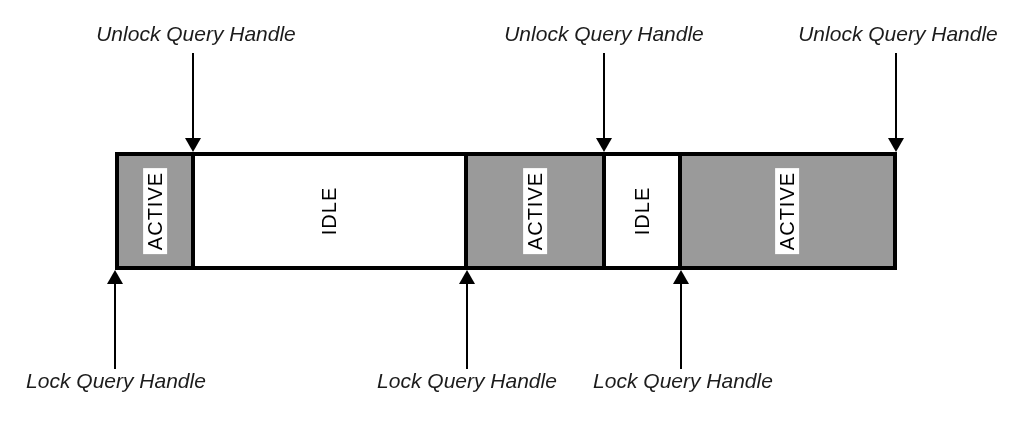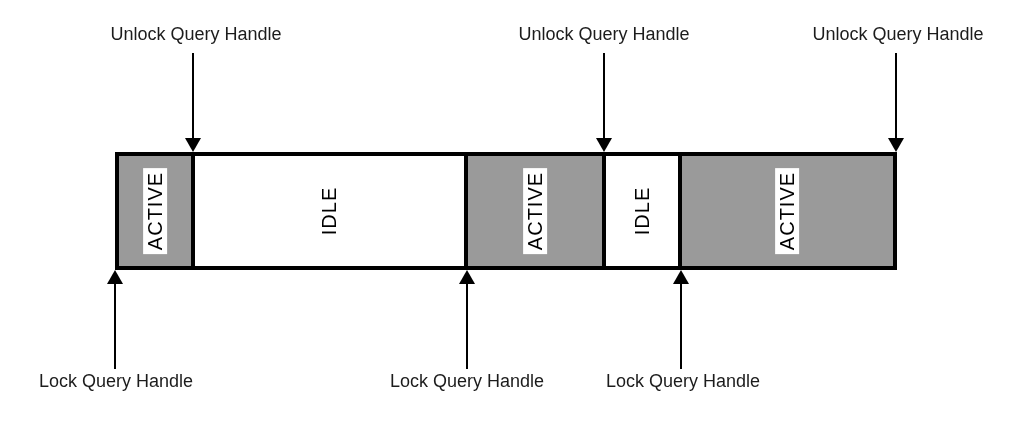--- a/index.html
+++ b/index.html
@@ -18,23 +18,24 @@
     font-family: "Liberation Sans", sans-serif;
     color: var(--text);
     overflow: hidden;
   }
 
   
   .float-label {
     position: absolute;
     transform: translateX(-50%);
     white-space: nowrap;
-    font-size: 18px;
+    font-size: 21px;
     line-height: 24px;
     color: var(--text);
+    font-style: italic;
   }
 
   
   .arrow {
     position: absolute;
     width: 16px;
   }
   .arrow .shaft {
     position: absolute;
     left: 7px;

